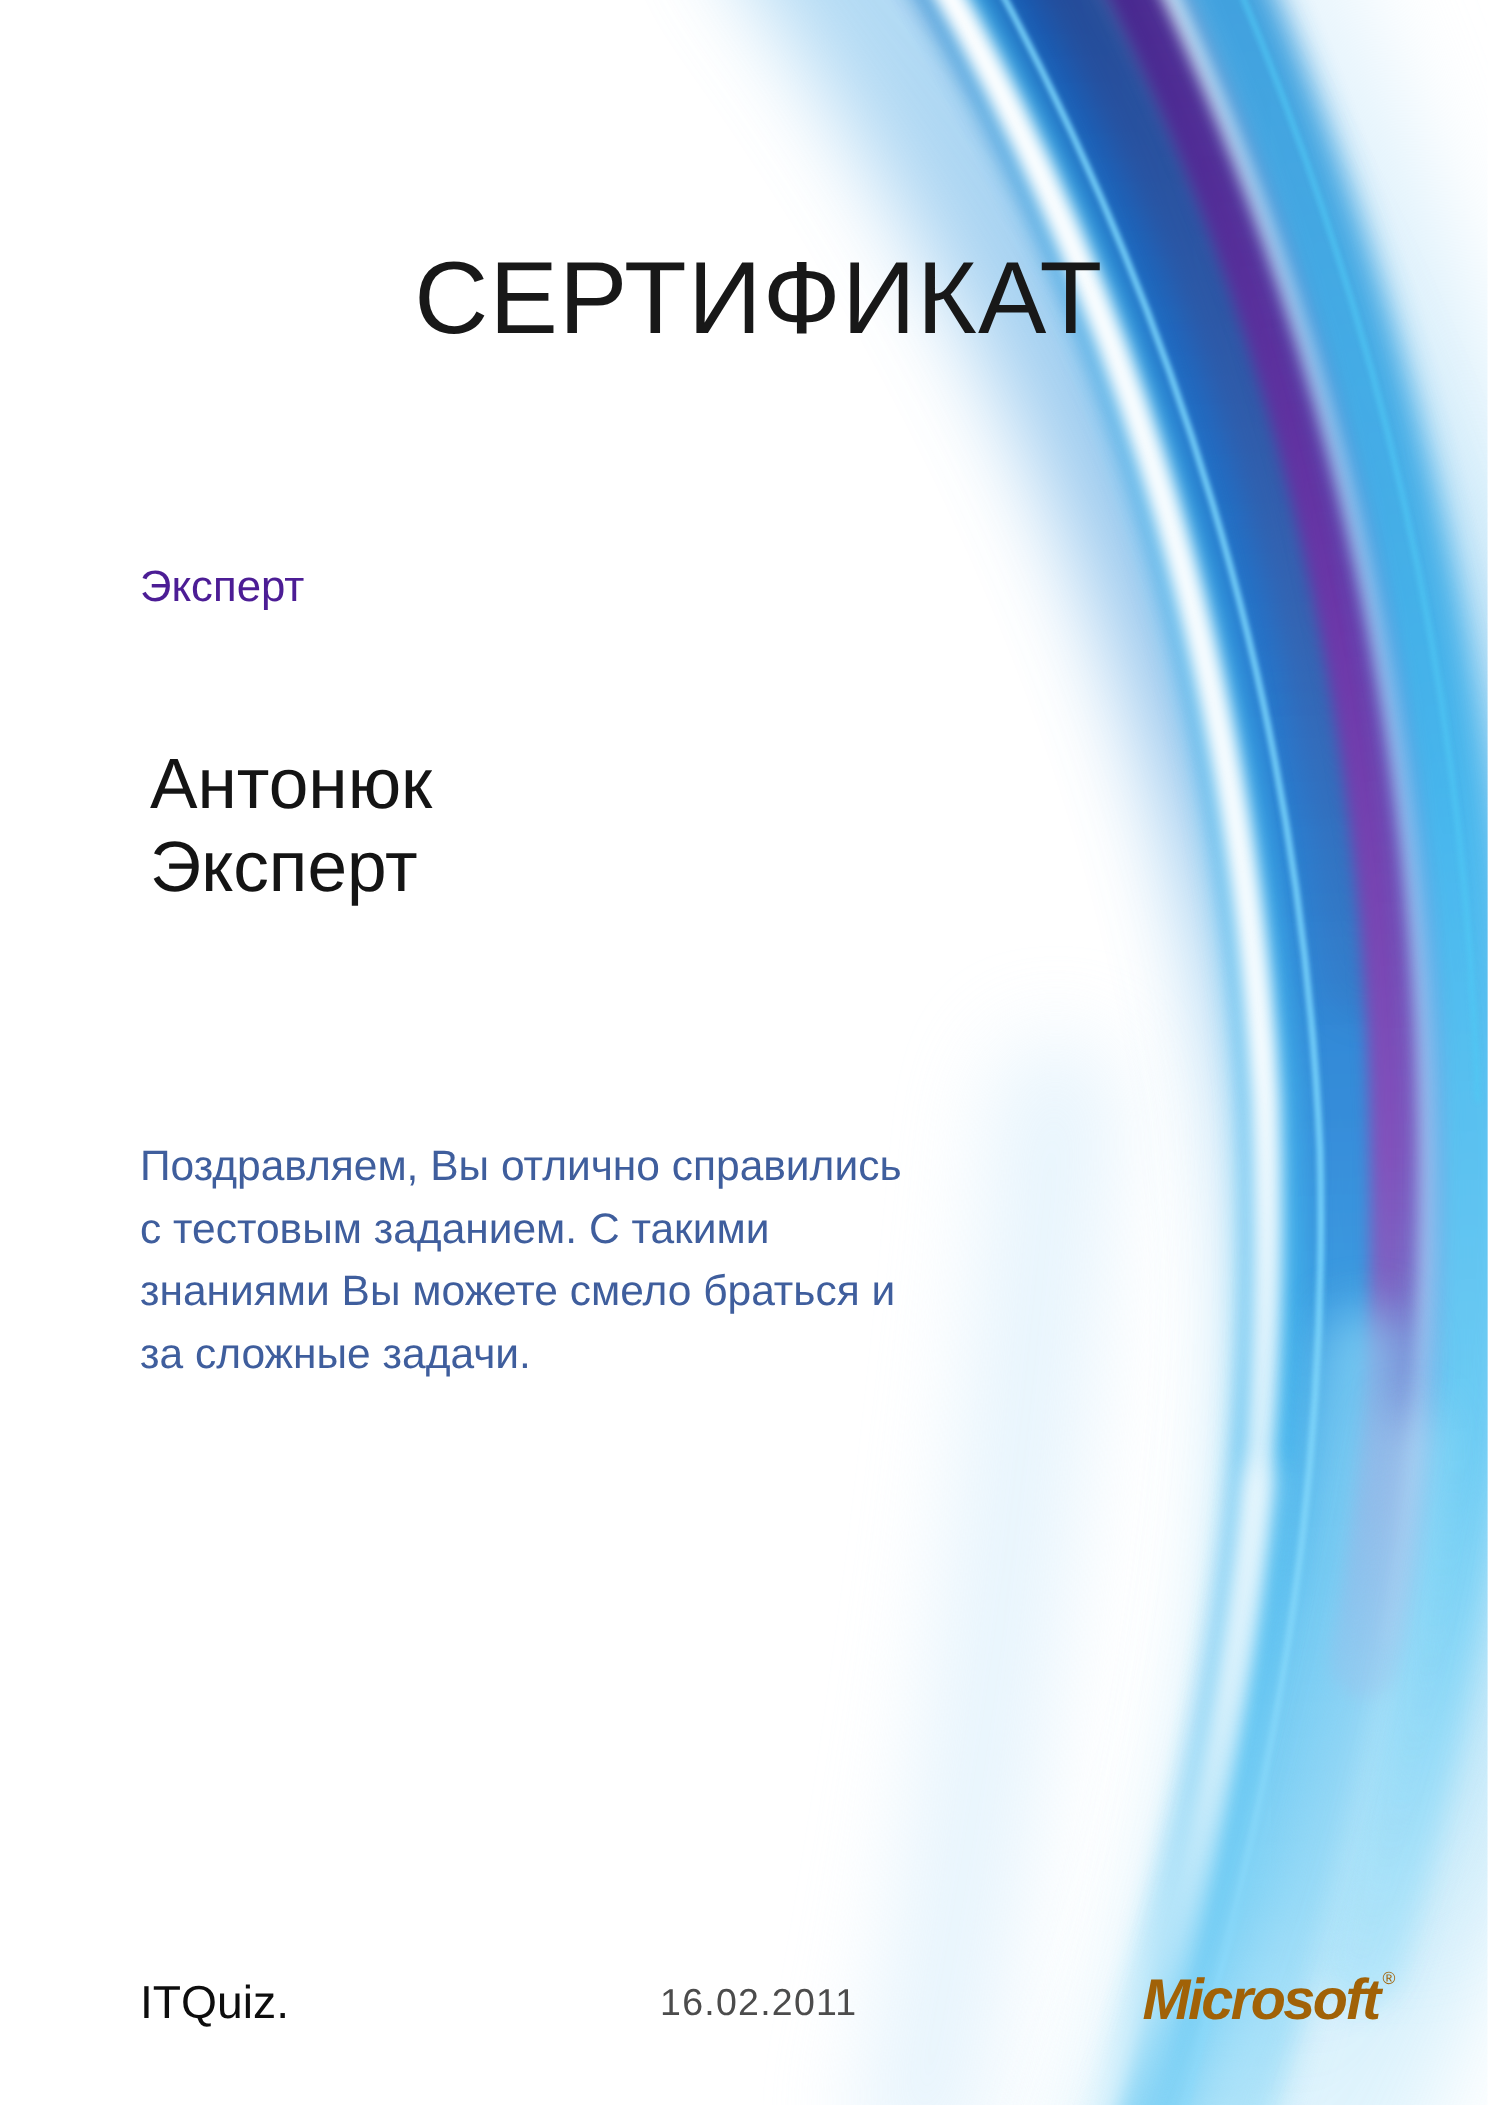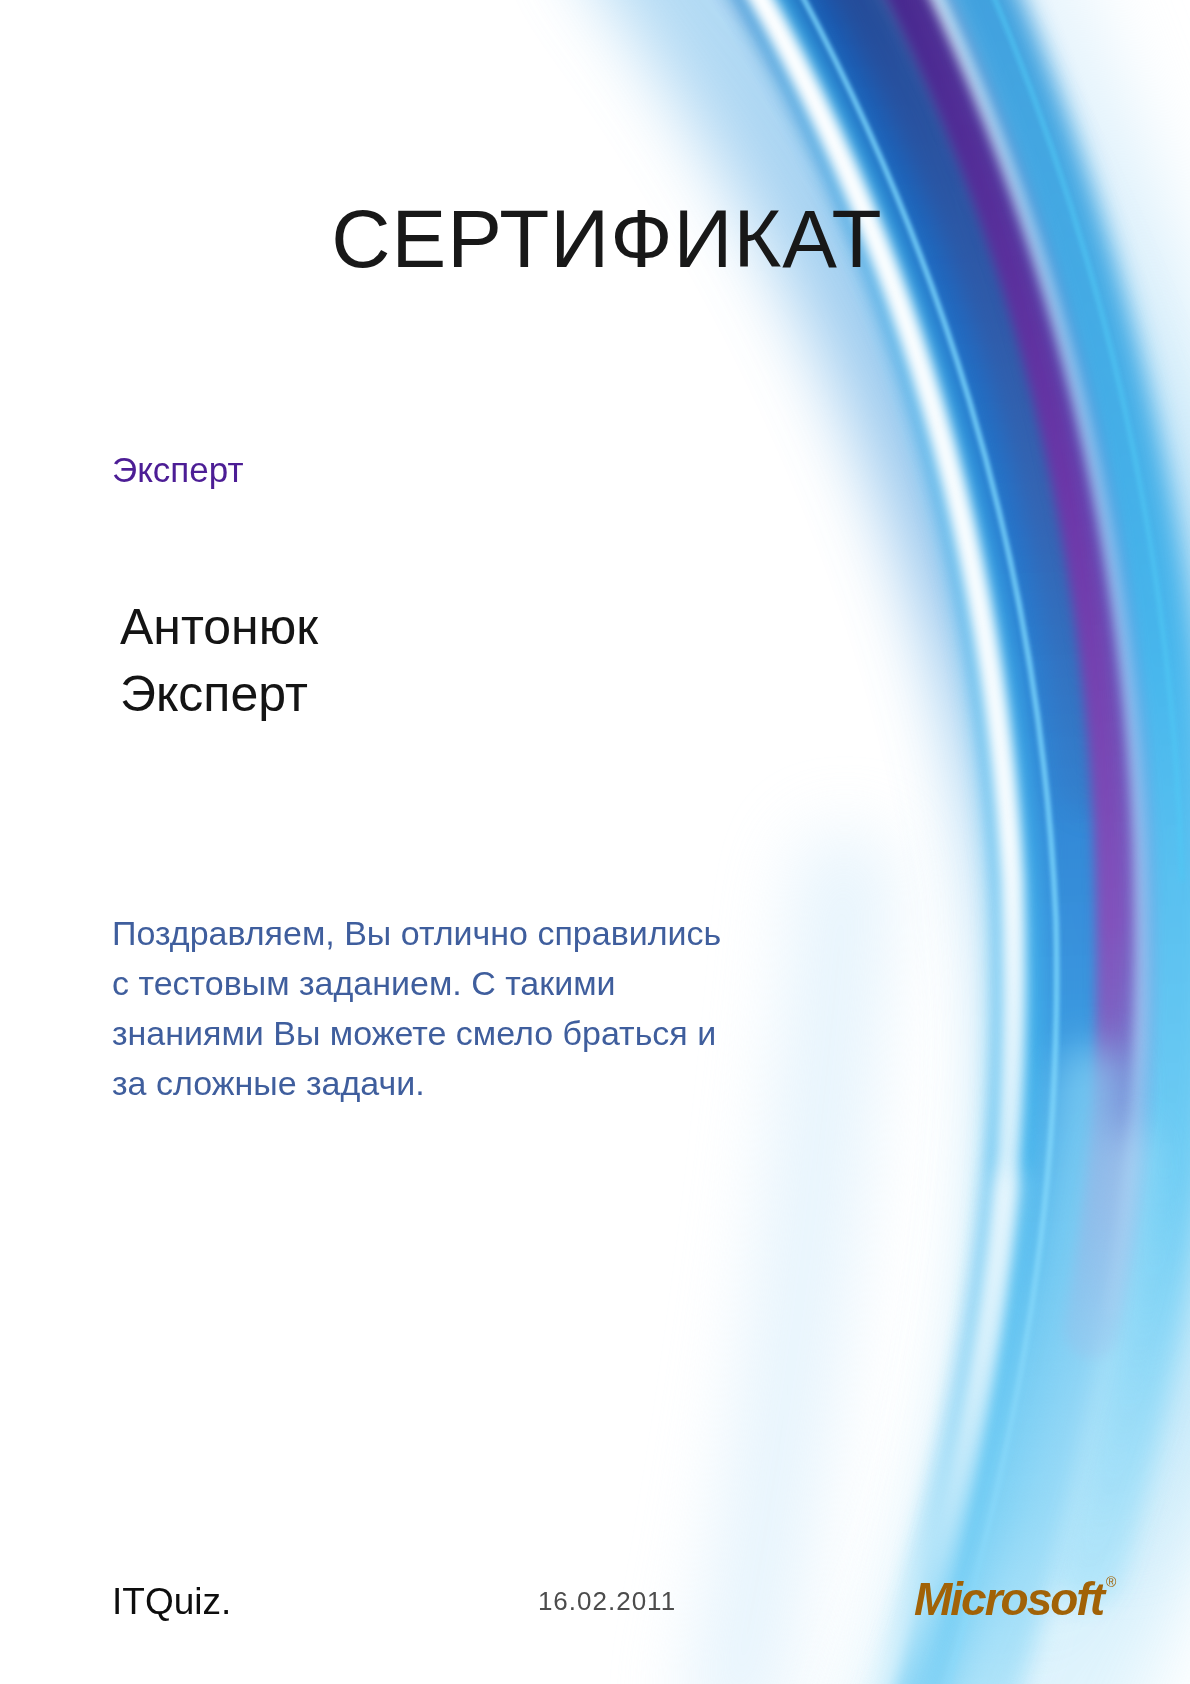--- a/index.html
+++ b/index.html
@@ -13,33 +13,33 @@
   .title{
     position:absolute;top:192px;left:50%;transform:translateX(-50%);
     font-size:82px;font-weight:400;letter-spacing:1px;color:#181818;white-space:nowrap;
   }
   .subtitle{
     position:absolute;top:450px;left:100px;
     font-size:35px;color:#4c1d95;
   }
   .recipient{
     position:absolute;top:594px;left:108px;
-    font-size:50px;line-height:67px;color:#141414;
+    font-size:57px;line-height:67px;color:#141414;
   }
   .message{
     position:absolute;top:908px;left:100px;
     font-size:34px;line-height:50px;color:#3f5e9d;
   }
   .issuer{
     position:absolute;top:1581px;left:100px;
     font-size:37px;font-weight:400;color:#0d0d0d;letter-spacing:0px;
   }
   .date{
     position:absolute;top:1586px;left:50%;transform:translateX(-50%);
-    font-size:26px;color:#4c4c4c;letter-spacing:1px;
+    font-size:30px;color:#4c4c4c;letter-spacing:1px;
   }
   .mslogo{
     position:absolute;top:1572px;left:902px;
     font-size:46px;font-weight:700;font-style:italic;color:#a16207;
     letter-spacing:-2px;white-space:nowrap;
   }
   .mslogo sup{
     font-size:14px;font-style:normal;font-weight:400;letter-spacing:0;
     vertical-align:top;position:relative;top:2px;left:3px;
   }

